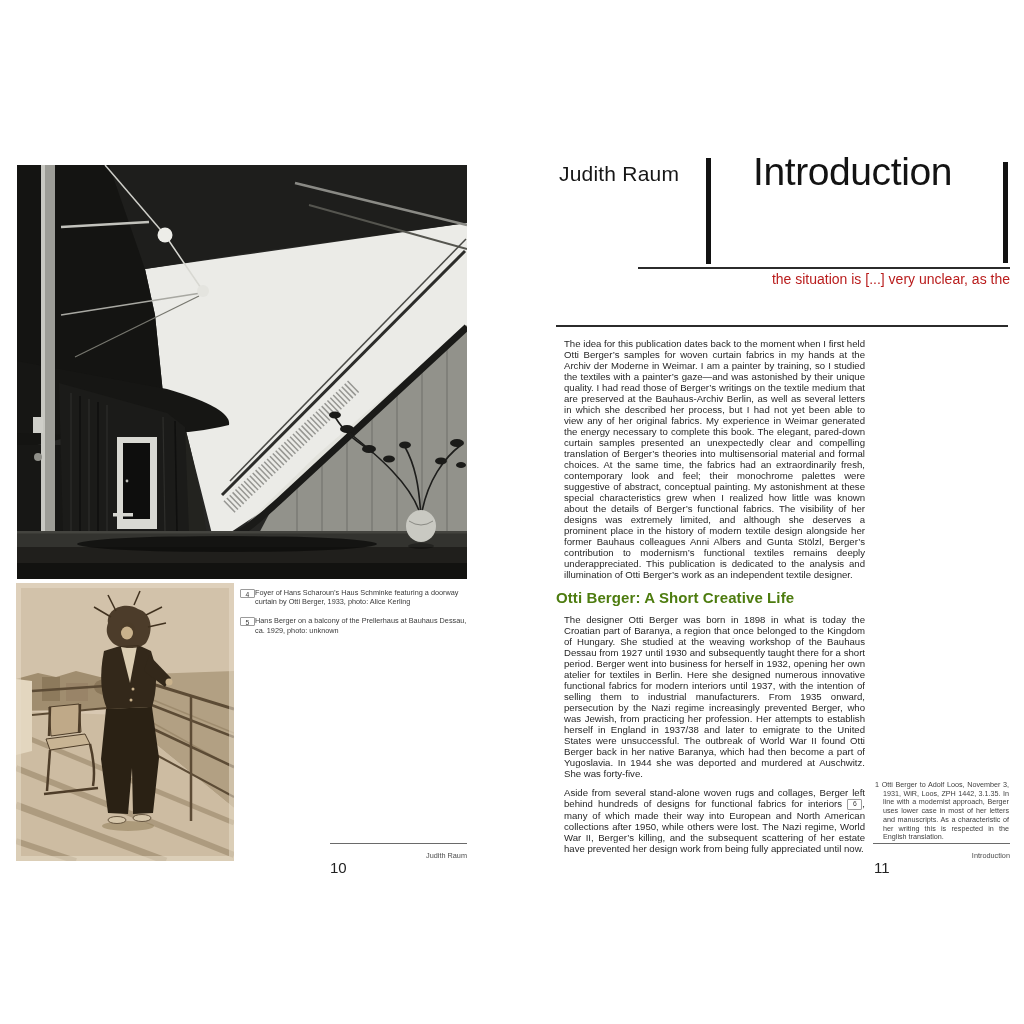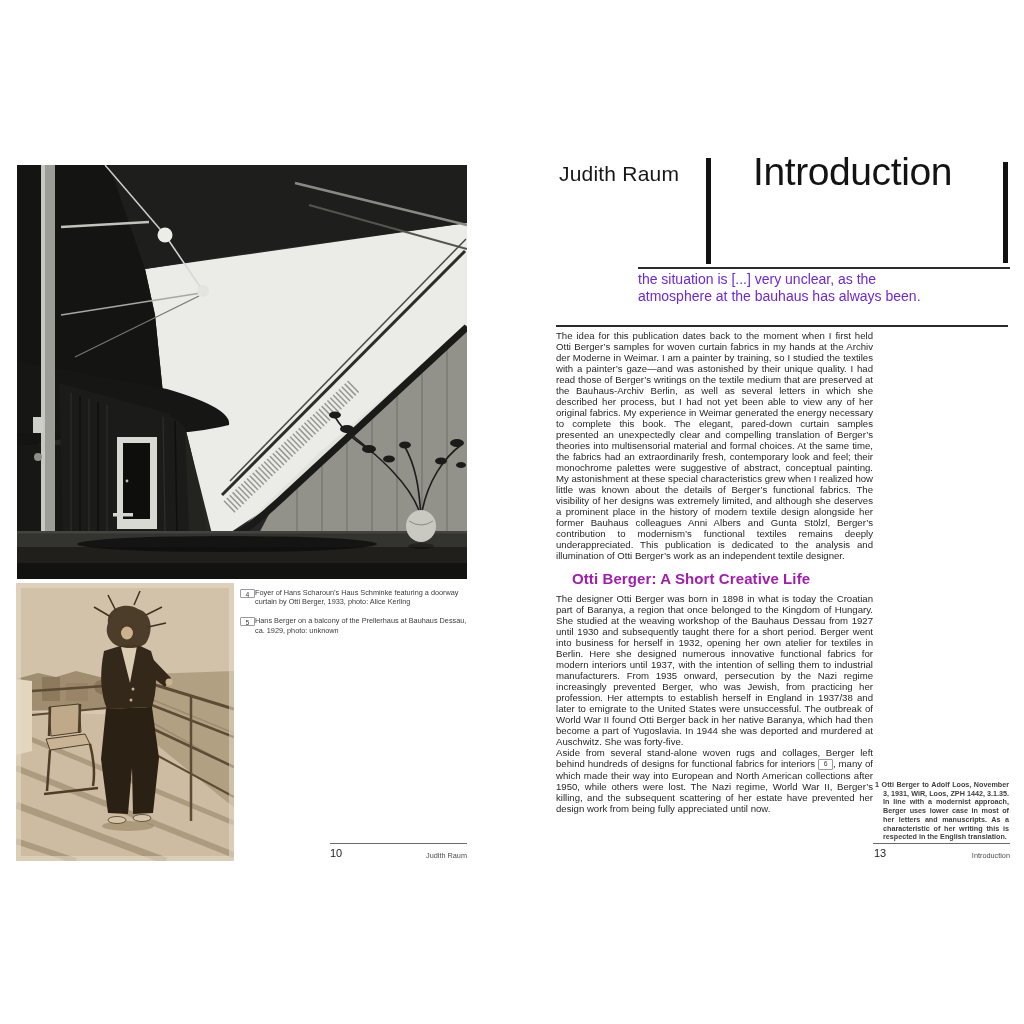--- a/index.html
+++ b/index.html
@@ -14,51 +14,51 @@
   .caption{display:flex;margin-bottom:10px;font-size:7.3px;line-height:9.2px;color:#3a3a3a;}
   .ref-box{flex:0 0 auto;width:15px;height:9.5px;border:1px solid #9b9b9b;border-radius:1px;
            font-size:6.8px;line-height:9px;text-align:center;color:#3a3a3a;background:#ffffff;
            box-sizing:border-box;margin-top:0.5px;}
   .caption-text{flex:1;}
 
   
   .footer-rule{height:1px;background:#6a6a6a;}
   .footer-rule-left{left:330px;top:843px;width:137px;}
   .footer-rule-right{left:873px;top:843px;width:137px;}
-  .pagenum{font-size:11px;color:#222;}
+  .pagenum{font-size:15px;color:#222;margin-top:12px;}
   .pagenum-left{left:330px;top:847px;}
   .pagenum-right{left:874px;top:847px;}
   .running{font-size:7.3px;color:#4c4c4c;text-align:right;}
   .running-left{left:330px;top:851px;width:137px;}
   .running-right{left:873px;top:851px;width:137px;}
 
   
   .author{left:559px;top:162px;font-size:21px;letter-spacing:0.2px;color:#161616;}
   .vbar{width:5px;background:#121212;}
   .vbar-1{left:706px;top:158px;height:106px;}
   .vbar-2{left:1003px;top:162px;height:101px;}
   .title{left:753px;top:150px;font-size:39px;letter-spacing:-0.4px;color:#131313;}
 
   .rule-top{left:638px;top:267px;width:372px;height:2px;background:#2b2b2b;}
-  .epigraph{left:638px;top:271px;width:372px;font-size:14px;line-height:17px;color:#6d28d9;}
+  .epigraph{left:638px;top:271px;width:372px;font-size:14px;line-height:17px;color:#b91c1c;text-align:right;}
   .epigraph sup{font-size:8px;}
   .rule-mid{left:556px;top:325px;width:452px;height:2px;background:#2b2b2b;}
 
   
   .bodycol{left:556px;top:330px;width:317px;font-size:9.6px;line-height:11px;
            text-align:justify;color:#272727;hyphens:auto;-webkit-hyphens:auto;}
-  .bodycol p{margin:0;}
-  .section-heading{font-size:15px;line-height:17px;margin:9px 0 6px 16px;text-align:left;
-                   color:#a21caf;letter-spacing:0.1px;}
+  .bodycol p{margin:8px;}
+  .section-heading{font-size:15px;line-height:17px;margin:9px 0 6px 0;text-align:left;
+                   color:#4d7c0f;letter-spacing:0.1px;}
   .ref-inline{display:inline-block;width:13px;height:9px;border:1px solid #9b9b9b;border-radius:1px;
               font-size:6.8px;line-height:8.5px;text-align:center;color:#3a3a3a;vertical-align:1px;}
 
   
   .footnote{left:875px;top:781px;width:134px;font-size:7.2px;line-height:8.7px;
-            color:#3e3e3e;text-align:justify;font-weight:bold;}
+            color:#3e3e3e;text-align:justify;}
   .fn{padding-left:8px;text-indent:-8px;}
 </style>
 </head>
 <body>
 
 <div class="spread">
 
   <div>
 
     <div class="abs photo-arch">
@@ -239,33 +239,32 @@
   <div>
 
     <div class="abs author">Judith Raum</div>
     <div class="abs vbar vbar-1"></div>
     <div class="abs title">Introduction</div>
     <div class="abs vbar vbar-2"></div>
 
     <div class="abs rule-top"></div>
     <div class="abs epigraph">
       <div>the situation is [...] very unclear, as the</div>
-      <div>atmosphere at the bauhaus has always been.</div>
     </div>
     <div class="abs rule-mid"></div>
 
     <div class="abs bodycol">
       <p>The idea for this publication dates back to the moment when I first held Otti Berger’s samples for woven curtain fabrics in my hands at the Archiv der Moderne in Weimar. I am a painter by training, so I studied the textiles with a painter’s gaze—and was astonished by their unique quality. I had read those of Berger’s writings on the textile medium that are preserved at the Bauhaus-Archiv Berlin, as well as several letters in which she described her process, but I had not yet been able to view any of her original fabrics. My experience in Weimar generated the energy necessary to complete this book. The elegant, pared-down curtain samples presented an unexpectedly clear and compelling translation of Berger’s theories into multisensorial material and formal choices. At the same time, the fabrics had an extraordinarily fresh, contemporary look and feel; their monochrome palettes were suggestive of abstract, conceptual painting. My astonishment at these special characteristics grew when I realized how little was known about the details of Berger’s functional fabrics. The visibility of her designs was extremely limited, and although she deserves a prominent place in the history of modern textile design alongside her former Bauhaus colleagues Anni Albers and Gunta Stölzl, Berger’s contribution to modernism’s functional textiles remains deeply underappreciated. This publication is dedicated to the analysis and illumination of Otti Berger’s work as an independent textile designer.</p>
       <h2 class="section-heading">Otti Berger: A Short Creative Life</h2>
       <p>The designer Otti Berger was born in 1898 in what is today the Croatian part of Baranya, a region that once belonged to the Kingdom of Hungary. She studied at the weaving workshop of the Bauhaus Dessau from 1927 until 1930 and subsequently taught there for a short period. Berger went into business for herself in 1932, opening her own atelier for textiles in Berlin. Here she designed numerous innovative functional fabrics for modern interiors until 1937, with the intention of selling them to industrial manufacturers. From 1935 onward, persecution by the Nazi regime increasingly prevented Berger, who was Jewish, from practicing her profession. Her attempts to establish herself in England in 1937/38 and later to emigrate to the United States were unsuccessful. The outbreak of World War II found Otti Berger back in her native Baranya, which had then become a part of Yugoslavia. In 1944 she was deported and murdered at Auschwitz. She was forty-five.</p>
       <p><span>Aside from several stand-alone woven rugs and collages, Berger left behind hundreds of designs for functional fabrics for interiors </span><span class="ref-inline">6</span><span>, many of which made their way into European and North American collections after 1950, while others were lost. The Nazi regime, World War II, Berger’s killing, and the subsequent scattering of her estate have prevented her design work from being fully appreciated until now.</span></p>
     </div>
 
     <div class="abs footnote">
       <div class="fn"><span>1</span> <span>Otti Berger to Adolf Loos, November 3, 1931, WiR, Loos, ZPH 1442, 3.1.35. In line with a modernist approach, Berger uses lower case in most of her letters and manuscripts. As a characteristic of her writing this is respected in the English translation.</span></div>
     </div>
 
     <div class="abs footer-rule footer-rule-right"></div>
-    <div class="abs pagenum pagenum-right">13</div>
+    <div class="abs pagenum pagenum-right">11</div>
     <div class="abs running running-right">Introduction</div>
   </div>
 
 </div>
 
 </body></html>

